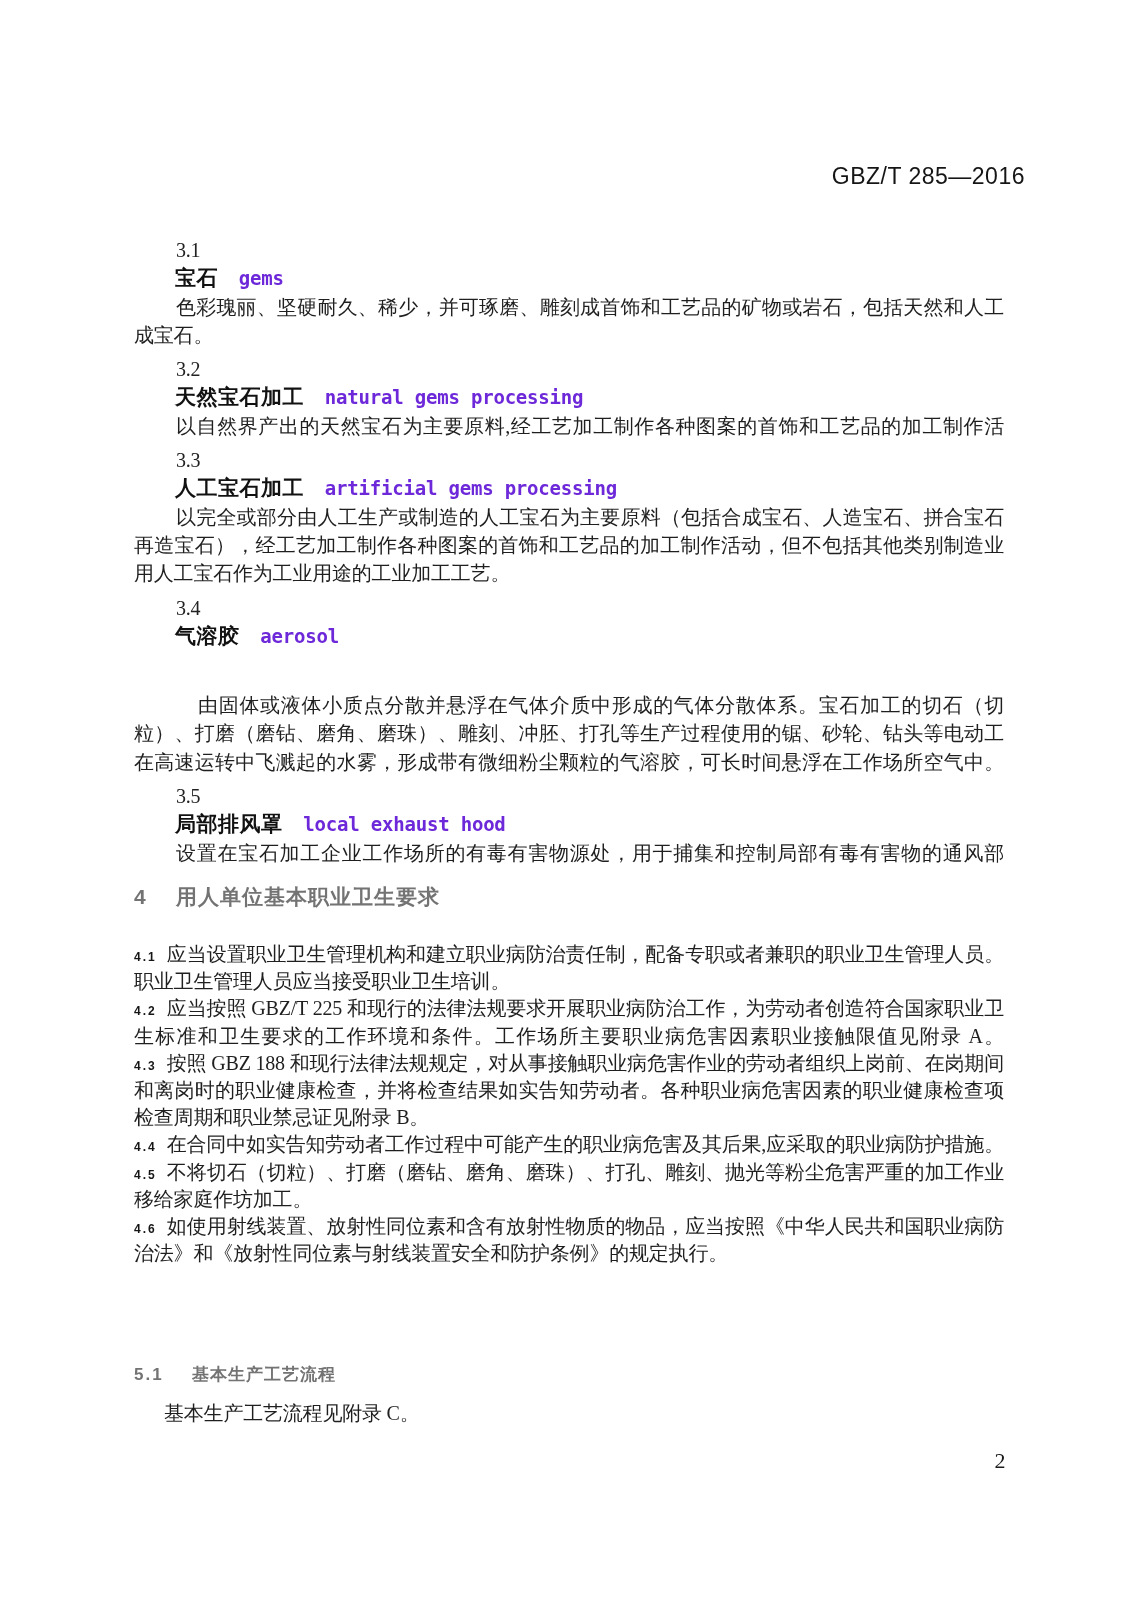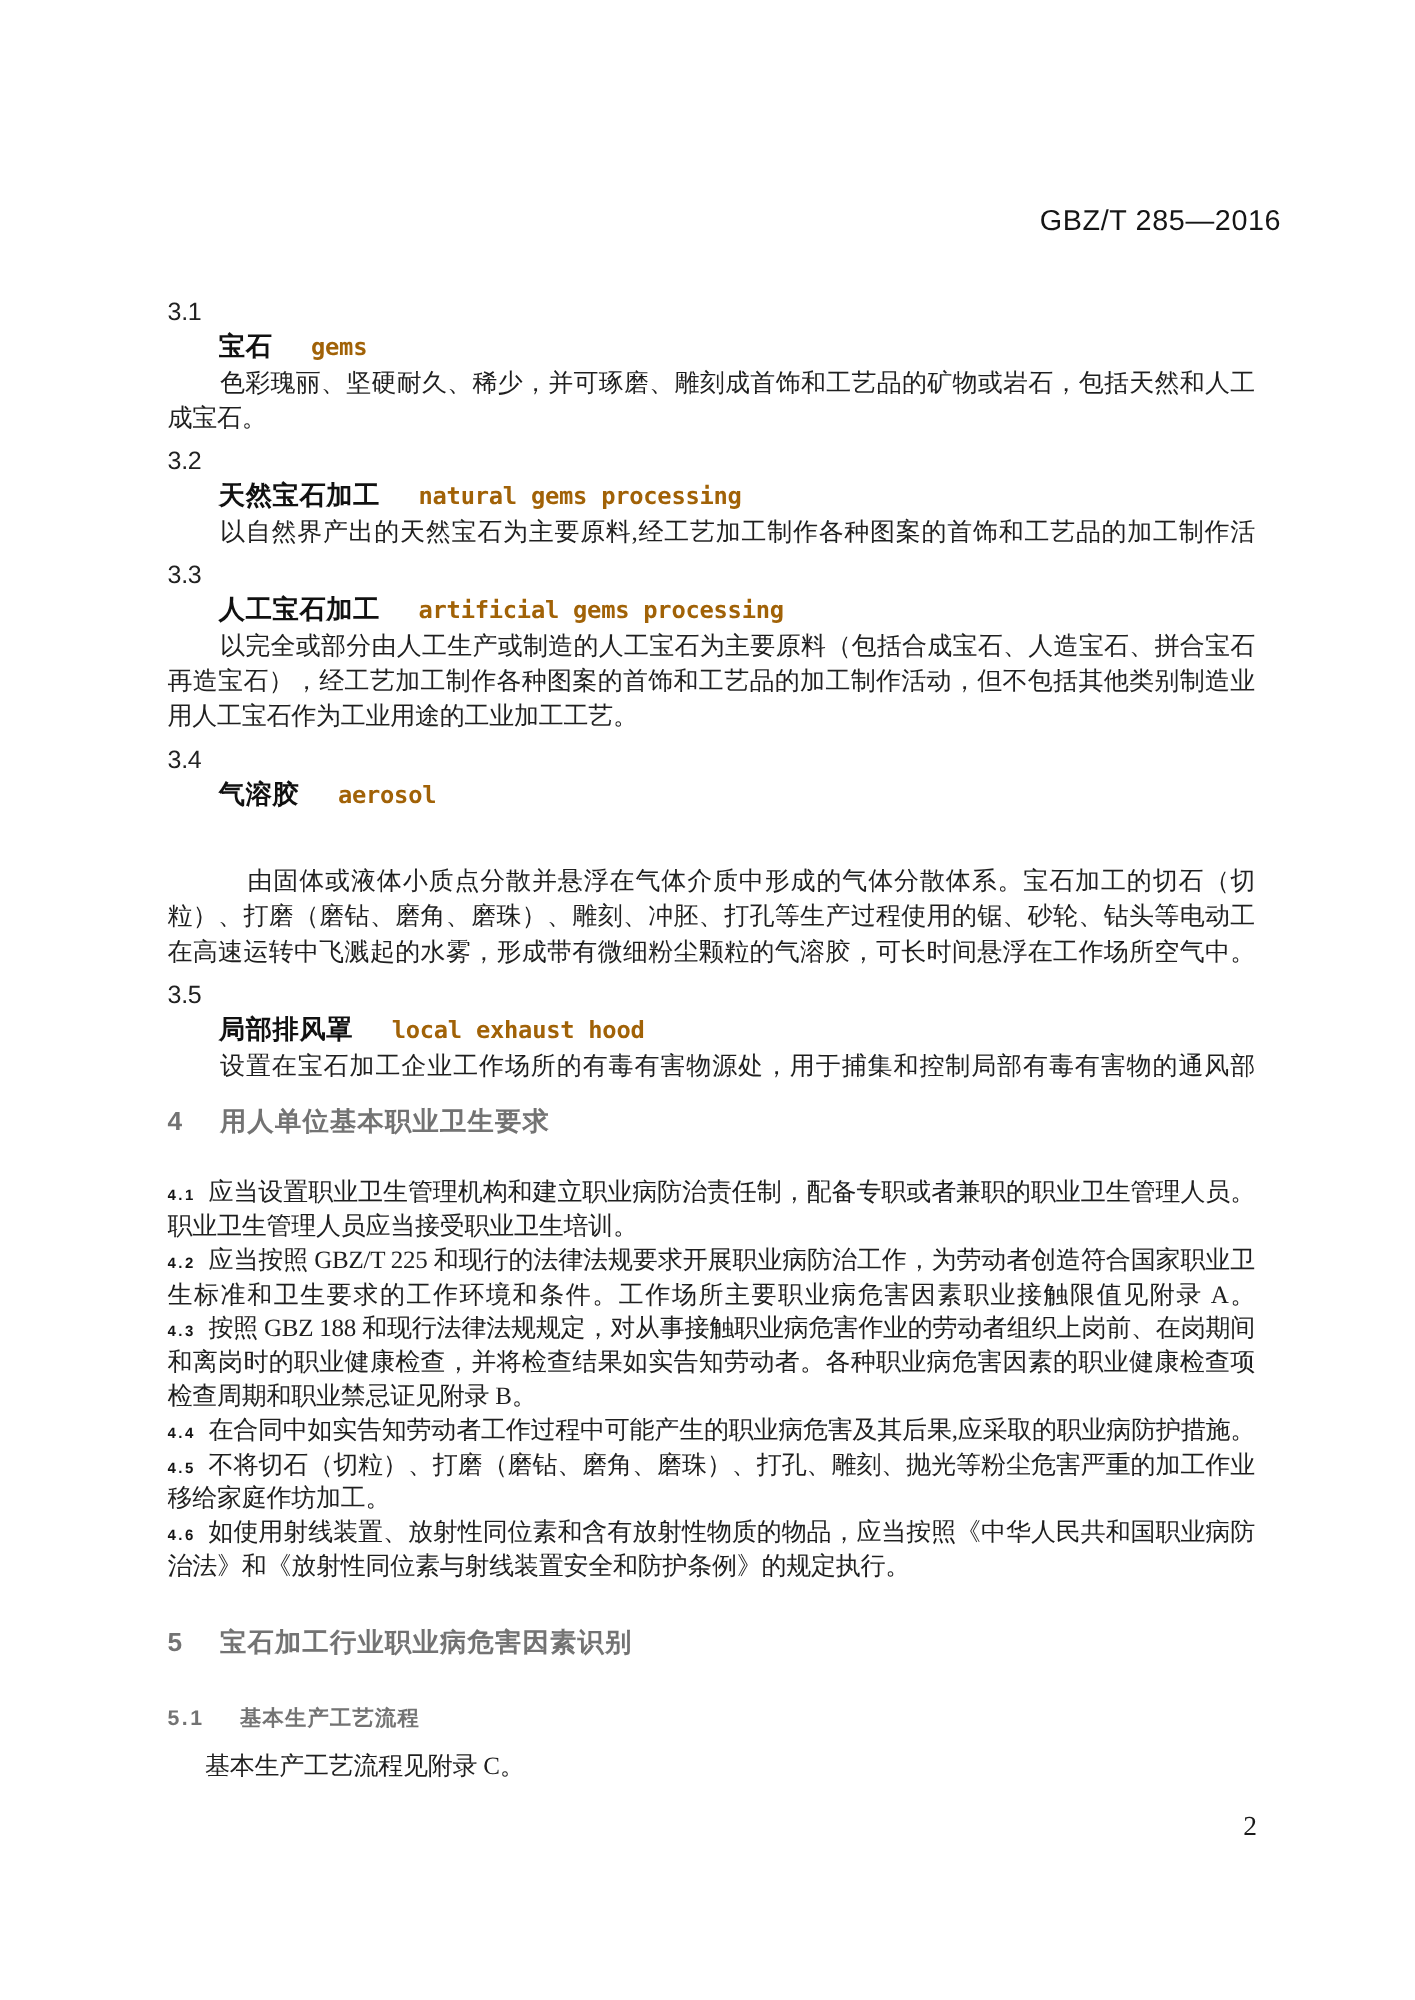--- a/index.html
+++ b/index.html
@@ -14,31 +14,31 @@
     position:absolute;top:163px;right:107px;
     font-family:"Liberation Sans",sans-serif;
     font-size:23px;letter-spacing:0.5px;color:#151515;
   }
 
   
   .sec3{position:absolute;left:134px;top:236px;width:870px;}
   .sec3 .line{height:28.3px;line-height:28.3px;font-size:20px;letter-spacing:-0.2px;overflow:hidden;}
   .term-block + .term-block{margin-top:6px;}
   .num-line{
-    font-family:Liberation Sans, sans-serif;
-    font-size:20px;letter-spacing:3px;color:#222;
+    font-family:Liberation Serif, serif;
+    font-size:20px;letter-spacing:3px;color:#222;margin-left:42px;
   }
   .term-line{padding-left:41px;}
   .term-zh{
     font-family:"Liberation Sans",sans-serif;
     font-weight:bold;font-size:21px;letter-spacing:0.5px;color:#111;
   }
   .term-en{
     font-family:"DejaVu Sans Mono",monospace;
-    font-weight:bold;font-size:19px;margin-left:26px;color:#a16207;
+    font-weight:bold;font-size:19px;margin-left:16px;color:#6d28d9;
   }
   .indent{padding-left:42px;}
   .indent-wide{padding-left:64px;margin-top:41px;}
   .j{text-align:justify;text-align-last:justify;}
 
   
   .sec-heading{
     position:absolute;left:134px;
     font-family:"Liberation Sans",sans-serif;
     font-weight:bold;font-size:21px;color:#737373;letter-spacing:1px;
@@ -162,23 +162,20 @@
     </div>
     <div class="line">移给家庭作坊加工。</div>
 
     <div class="line j">
       <span class="cnum">4.6</span><span>如使用射线装置、放射性同位素和含有放射性物质的物品，应当按照《中华人民共和国职业病防</span>
     </div>
     <div class="line">治法》和《放射性同位素与射线装置安全和防护条例》的规定执行。</div>
 
   </div>
 
-  <div class="sec-heading h5">
-    <span class="h-num">5</span><span>宝石加工行业职业病危害因素识别</span>
-  </div>
 
   <div class="sec-heading h51">
     <span class="h-num">5.1</span><span>基本生产工艺流程</span>
   </div>
 
   <div class="sec5-body">基本生产工艺流程见附录 C。</div>
 
   <div class="page-number">2</div>
 
 </div>

